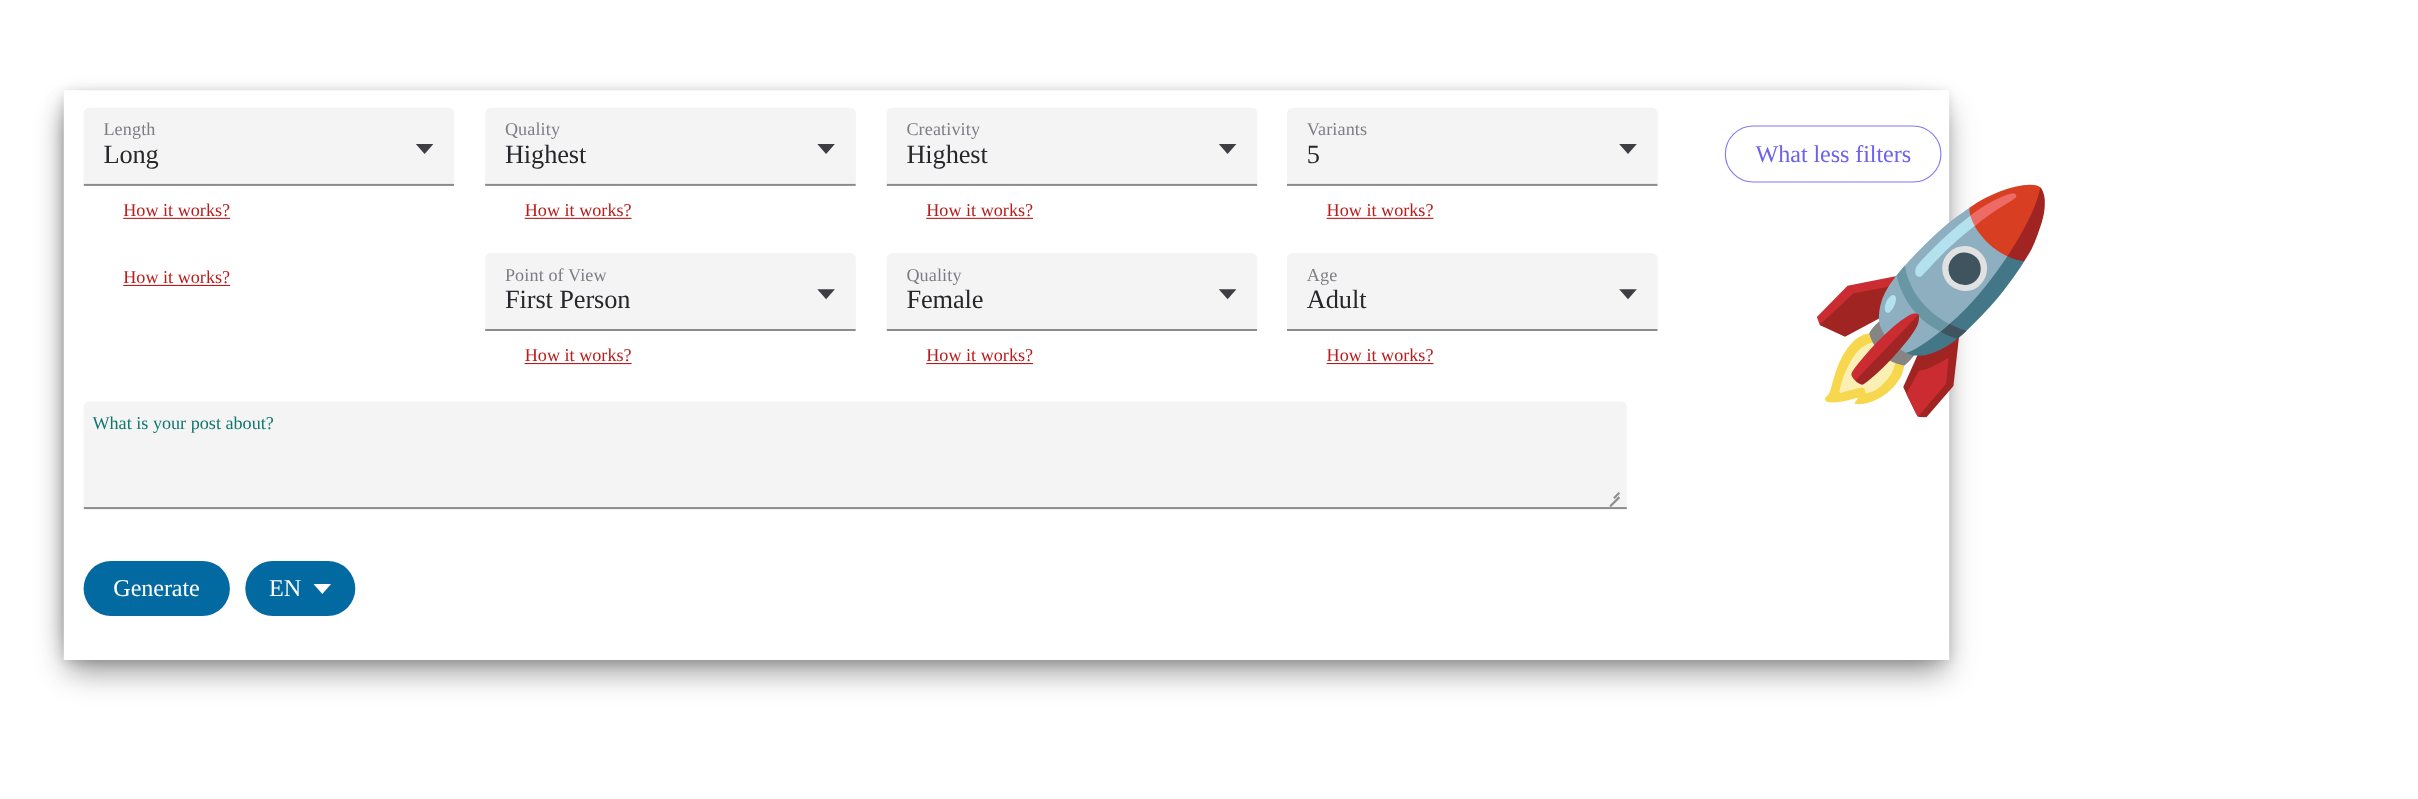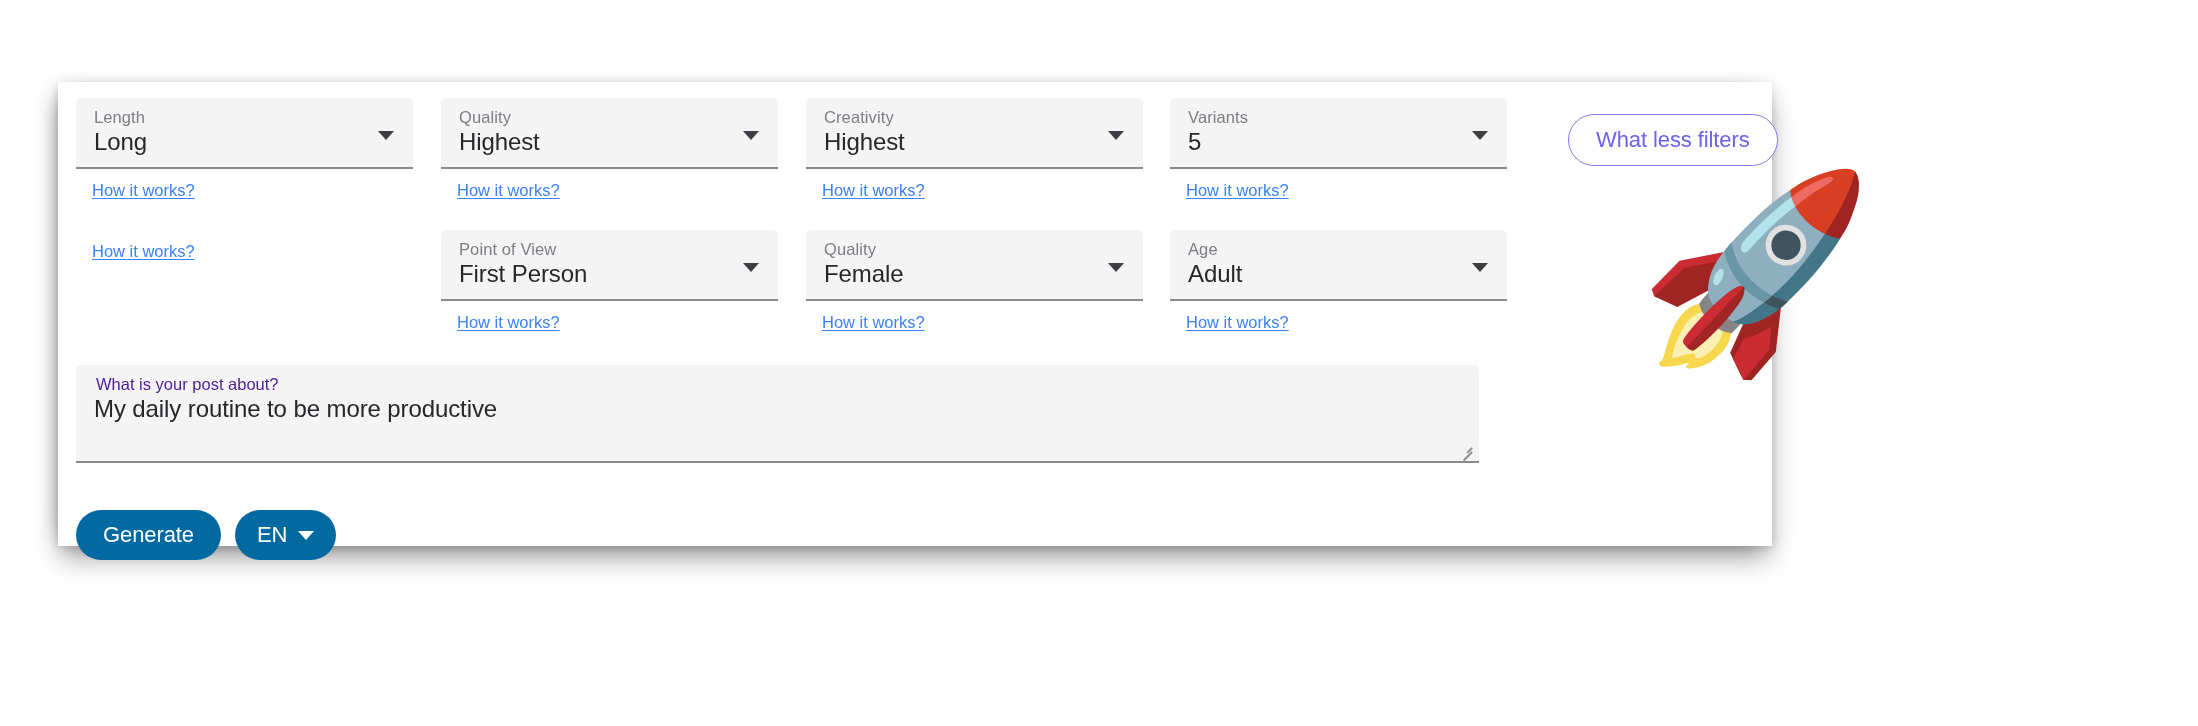--- a/index.html
+++ b/index.html
@@ -14,26 +14,27 @@
     overflow: hidden;
     position: relative;
   }
 
   
   #app-card {
     position: absolute;
     left: 58px;
     top: 82px;
     width: 1714px;
-    height: 464px;
+    height: 518px;
     background: #ffffff;
     box-shadow: 0 14px 26px -4px rgba(0,0,0,0.42),
                 0 2px 10px rgba(0,0,0,0.13),
                 -10px 0 22px -14px rgba(0,0,0,0.30);
     z-index: 2;
+    font-family: Liberation Serif, serif;
   }
 
   #card-inner {
     position: absolute;
     left: 0; top: 0; right: 0; bottom: 0;
   }
 
   
   .filters-row {
     position: absolute;
@@ -95,23 +96,23 @@
     width: 0;
     height: 0;
     border-left: 8px solid transparent;
     border-right: 8px solid transparent;
     border-top: 9px solid #3e3e42;
   }
 
   .howlink {
     display: inline-block;
     margin-top: 12px;
-    margin-left: 16px;
+    margin-left: 36px;
     font-size: 16.5px;
-    color: #3b82f6;
+    color: #b91c1c;
     text-decoration: underline;
     text-underline-offset: 2px;
     cursor: pointer;
     white-space: nowrap;
   }
 
   
   #show-less-filters {
     position: absolute;
     left: 1492px;
@@ -138,24 +139,24 @@
     width: 1403px;
     height: 98px;
     background: #f4f4f4;
     border-radius: 5px 5px 0 0;
     border-bottom: 2px solid #8b8b8b;
     box-sizing: border-box;
     cursor: text;
   }
   #prompt-label {
     position: absolute;
-    left: 20px;
+    left: 8px;
     top: 10px;
     font-size: 16.5px;
-    color: #4c1d95;
+    color: #0f766e;
   }
   #prompt-value {
     position: absolute;
     left: 18px;
     top: 30px;
     font-size: 24px;
     color: #27272b;
     letter-spacing: -0.1px;
   }
   #resize-grip {
@@ -316,21 +317,20 @@
             <span>Adult</span>
           </div>
           <div class="caret"></div>
         </div>
         <a class="howlink">How it works?</a>
       </div>
     </div>
 
     <div id="prompt-field">
       <div id="prompt-label">What is your post about?</div>
-      <div id="prompt-value">My daily routine to be more productive</div>
       <div id="resize-grip">
         <span class="g1"></span>
         <span class="g2"></span>
       </div>
     </div>
 
     <div id="actions">
       <button class="btn-primary">Generate</button>
       <button class="btn-primary" id="lang-button">
         <span>EN</span>

